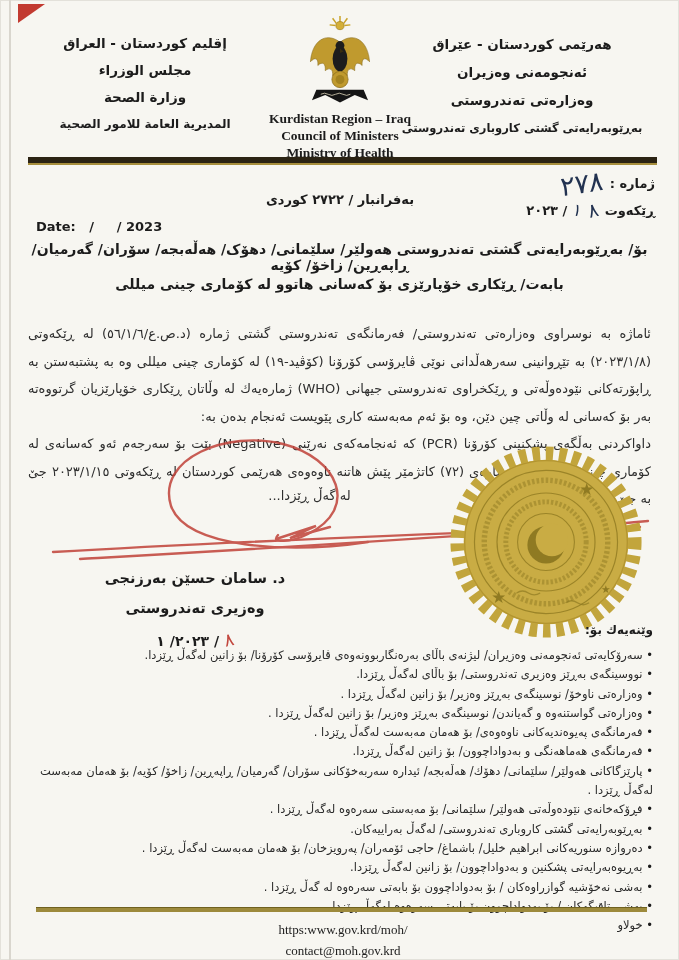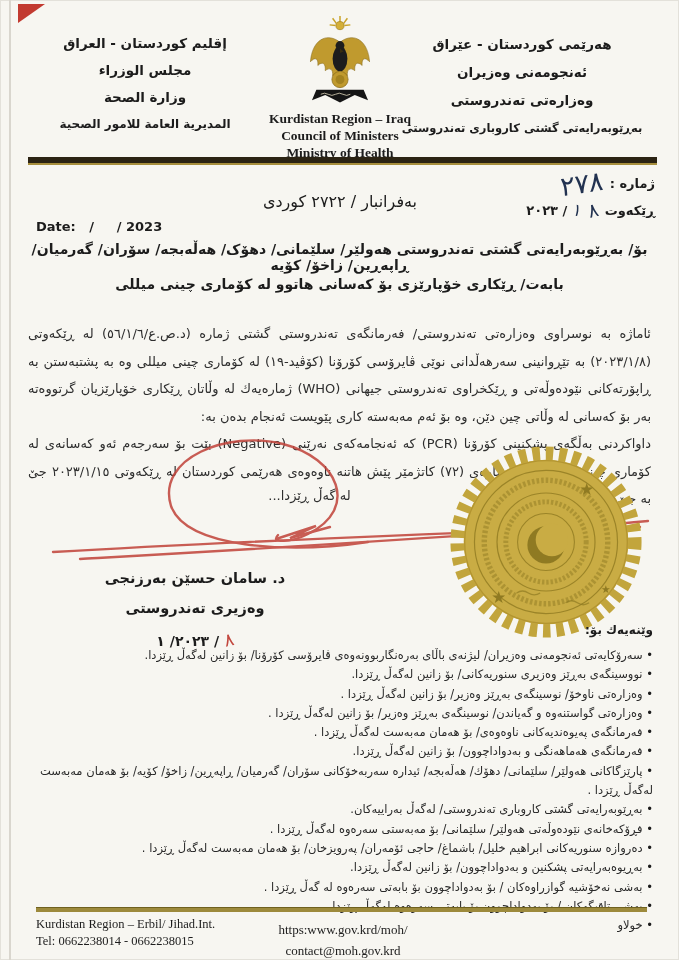--- a/index.html
+++ b/index.html
@@ -19,21 +19,21 @@
   .hdr-right .small{font-size:11.5px;}
   .hdr-left{left:20px;width:250px;direction:rtl;font-size:13.5px;line-height:27px;font-family:"DejaVu Sans",sans-serif;}
   .hdr-left .small{font-size:12px;}
   .emblem{position:absolute;left:292px;top:16px;width:96px;height:96px;}
   .hdr-en{position:absolute;left:240px;top:110px;width:200px;text-align:center;
     font-family:"Liberation Serif",serif;font-weight:bold;font-size:13.5px;line-height:17px;}
   .divider-top{position:absolute;left:28px;right:22px;top:157px;height:6px;background:#2b2313;}
   .divider-top-g{position:absolute;left:28px;right:22px;top:163px;height:2px;background:#a78f3d;}
   
   .meta-left{position:absolute;left:36px;top:174px;font-size:13px;font-weight:bold;line-height:21px;white-space:pre;}
-  .meta-center{position:absolute;left:230px;top:192px;width:220px;text-align:center;direction:rtl;font-size:16px;font-weight:normal;}
+  .meta-center{position:absolute;left:230px;top:192px;width:220px;text-align:center;direction:rtl;font-size:13px;font-weight:bold;}
   .meta-right{position:absolute;right:24px;top:168px;width:230px;direction:rtl;font-size:13px;font-weight:bold;}
   .meta-right .row{display:flex;align-items:center;gap:6px;direction:rtl;}
   .ink{color:#223250;font-weight:normal;}
   .ink-num{font-size:27px;letter-spacing:3px;transform:rotate(-9deg) skewX(-6deg);display:inline-block;margin-left:8px;}
   .ink-day{font-size:19px;transform:rotate(-14deg);display:inline-block;}
   .ink-month{font-size:17px;transform:rotate(16deg);display:inline-block;}
   
   .subject{position:absolute;left:24px;right:24px;direction:rtl;text-align:center;font-weight:bold;}
   .subject.l1{top:241px;font-size:14px;}
   .subject.l2{top:276px;font-size:14px;}
@@ -168,40 +168,36 @@
     <text x="34" y="-48" font-size="17" fill="#8f7a22" font-family="DejaVu Sans">★</text>
     <text x="-56" y="62" font-size="17" fill="#8f7a22" font-family="DejaVu Sans">★</text>
     <text x="56" y="52" font-size="11" fill="#8f7a22" font-family="DejaVu Sans">★</text>
     <path d="M-30 52 q6 -4 12 0 q6 4 12 0" stroke="#8f7a22" fill="none" stroke-width="1.4" opacity="0.7"></path>
     <path d="M20 62 q6 -4 12 0 q6 4 12 0" stroke="#8f7a22" fill="none" stroke-width="1.4" opacity="0.7"></path>
   </svg>
 
   <div class="copy-label">وێنەیەك بۆ:</div>
   <div class="copy-list">
     <div class="copy-item">سەرۆکایەتی ئەنجومەنی وەزیران/ لیژنەی باڵای بەرەنگاربوونەوەی ڤایرۆسی کۆرۆنا/ بۆ زانین لەگەڵ ڕێزدا.</div>
-    <div class="copy-item">نووسینگەی بەڕێز وەزیری سنوریەکانی/ بۆ زانین لەگەڵ ڕێزدا.</div>
+    <div class="copy-item">نووسینگەی بەڕێز وەزیری تەندروستی/ بۆ باڵای لەگەڵ ڕێزدا.</div>
     <div class="copy-item">وەزارەتی ناوخۆ/ نوسینگەی بەڕێز وەزیر/ بۆ زانین لەگەڵ ڕێزدا .</div>
     <div class="copy-item">وەزارەتی گواستنەوە و گەیاندن/ نوسینگەی بەڕێز وەزیر/ بۆ زانین لەگەڵ ڕێزدا .</div>
     <div class="copy-item">فەرمانگەی پەیوەندیەکانی ناوەوەی/ بۆ هەمان مەبەست لەگەڵ ڕێزدا .</div>
     <div class="copy-item">فەرمانگەی هەماهەنگی و بەدواداچوون/ بۆ زانین لەگەڵ ڕێزدا.</div>
     <div class="copy-item">پارێزگاکانی هەولێر/ سلێمانی/ دهۆك/ هەڵەبجە/ ئیدارە سەربەخۆکانی سۆران/ گەرمیان/ ڕاپەڕین/ زاخۆ/ کۆیە/ بۆ هەمان مەبەست لەگەڵ ڕێزدا .</div>
+    <div class="copy-item">فڕۆکەخانەی نێودەوڵەتی هەولێر/ سلێمانی/ بۆ مەبەستی سەرەوە لەگەڵ ڕێزدا .</div>
     <div class="copy-item">بەڕێوبەرایەتی گشتی کاروباری تەندروستی/ لەگەڵ بەراییەکان.</div>
-    <div class="copy-item">فڕۆکەخانەی نێودەوڵەتی هەولێر/ سلێمانی/ بۆ مەبەستی سەرەوە لەگەڵ ڕێزدا .</div>
     <div class="copy-item">دەروازە سنوریەکانی ابراهیم خلیل/ باشماغ/ حاجی ئۆمەران/ پەرویزخان/ بۆ هەمان مەبەست لەگەڵ ڕێزدا .</div>
     <div class="copy-item">بەڕیوەبەرایەتی پشکنین و بەدواداچوون/ بۆ زانین لەگەڵ ڕێزدا.</div>
     <div class="copy-item">بەشی نەخۆشیە گوازراوەکان / بۆ بەدواداچوون بۆ بابەتی سەرەوە لە گەڵ ڕێزدا .</div>
     <div class="copy-item">بەشی تاقیگەکان / بۆ بەدواداچوون بۆ بابەتی سەرەوە لەگەڵ ڕێزدا .</div>
     <div class="copy-item">خولاو</div>
   </div>
 
   <div class="divider-bot"></div>
-  <div class="foot-left">
-    <div>Kurdistan Region – Erbil/ Jihad.Int.</div>
-    <div>Tel: 0662238014 - 0662238015</div>
-  </div>
   <div class="foot-center">
     <div>https:www.gov.krd/moh/</div>
     <div>contact@moh.gov.krd</div>
   </div>
   <div class="foot-right">
     <div>هەرێمی کوردستان – هەولێر/ چواریانی جیهاد</div>
     <div>تەلەفۆن : ٠٦٦٢٢٣٨٠١٤ - ٠٦٦٢٢٣٨٠١٥</div>
   </div>
 </div>
 

